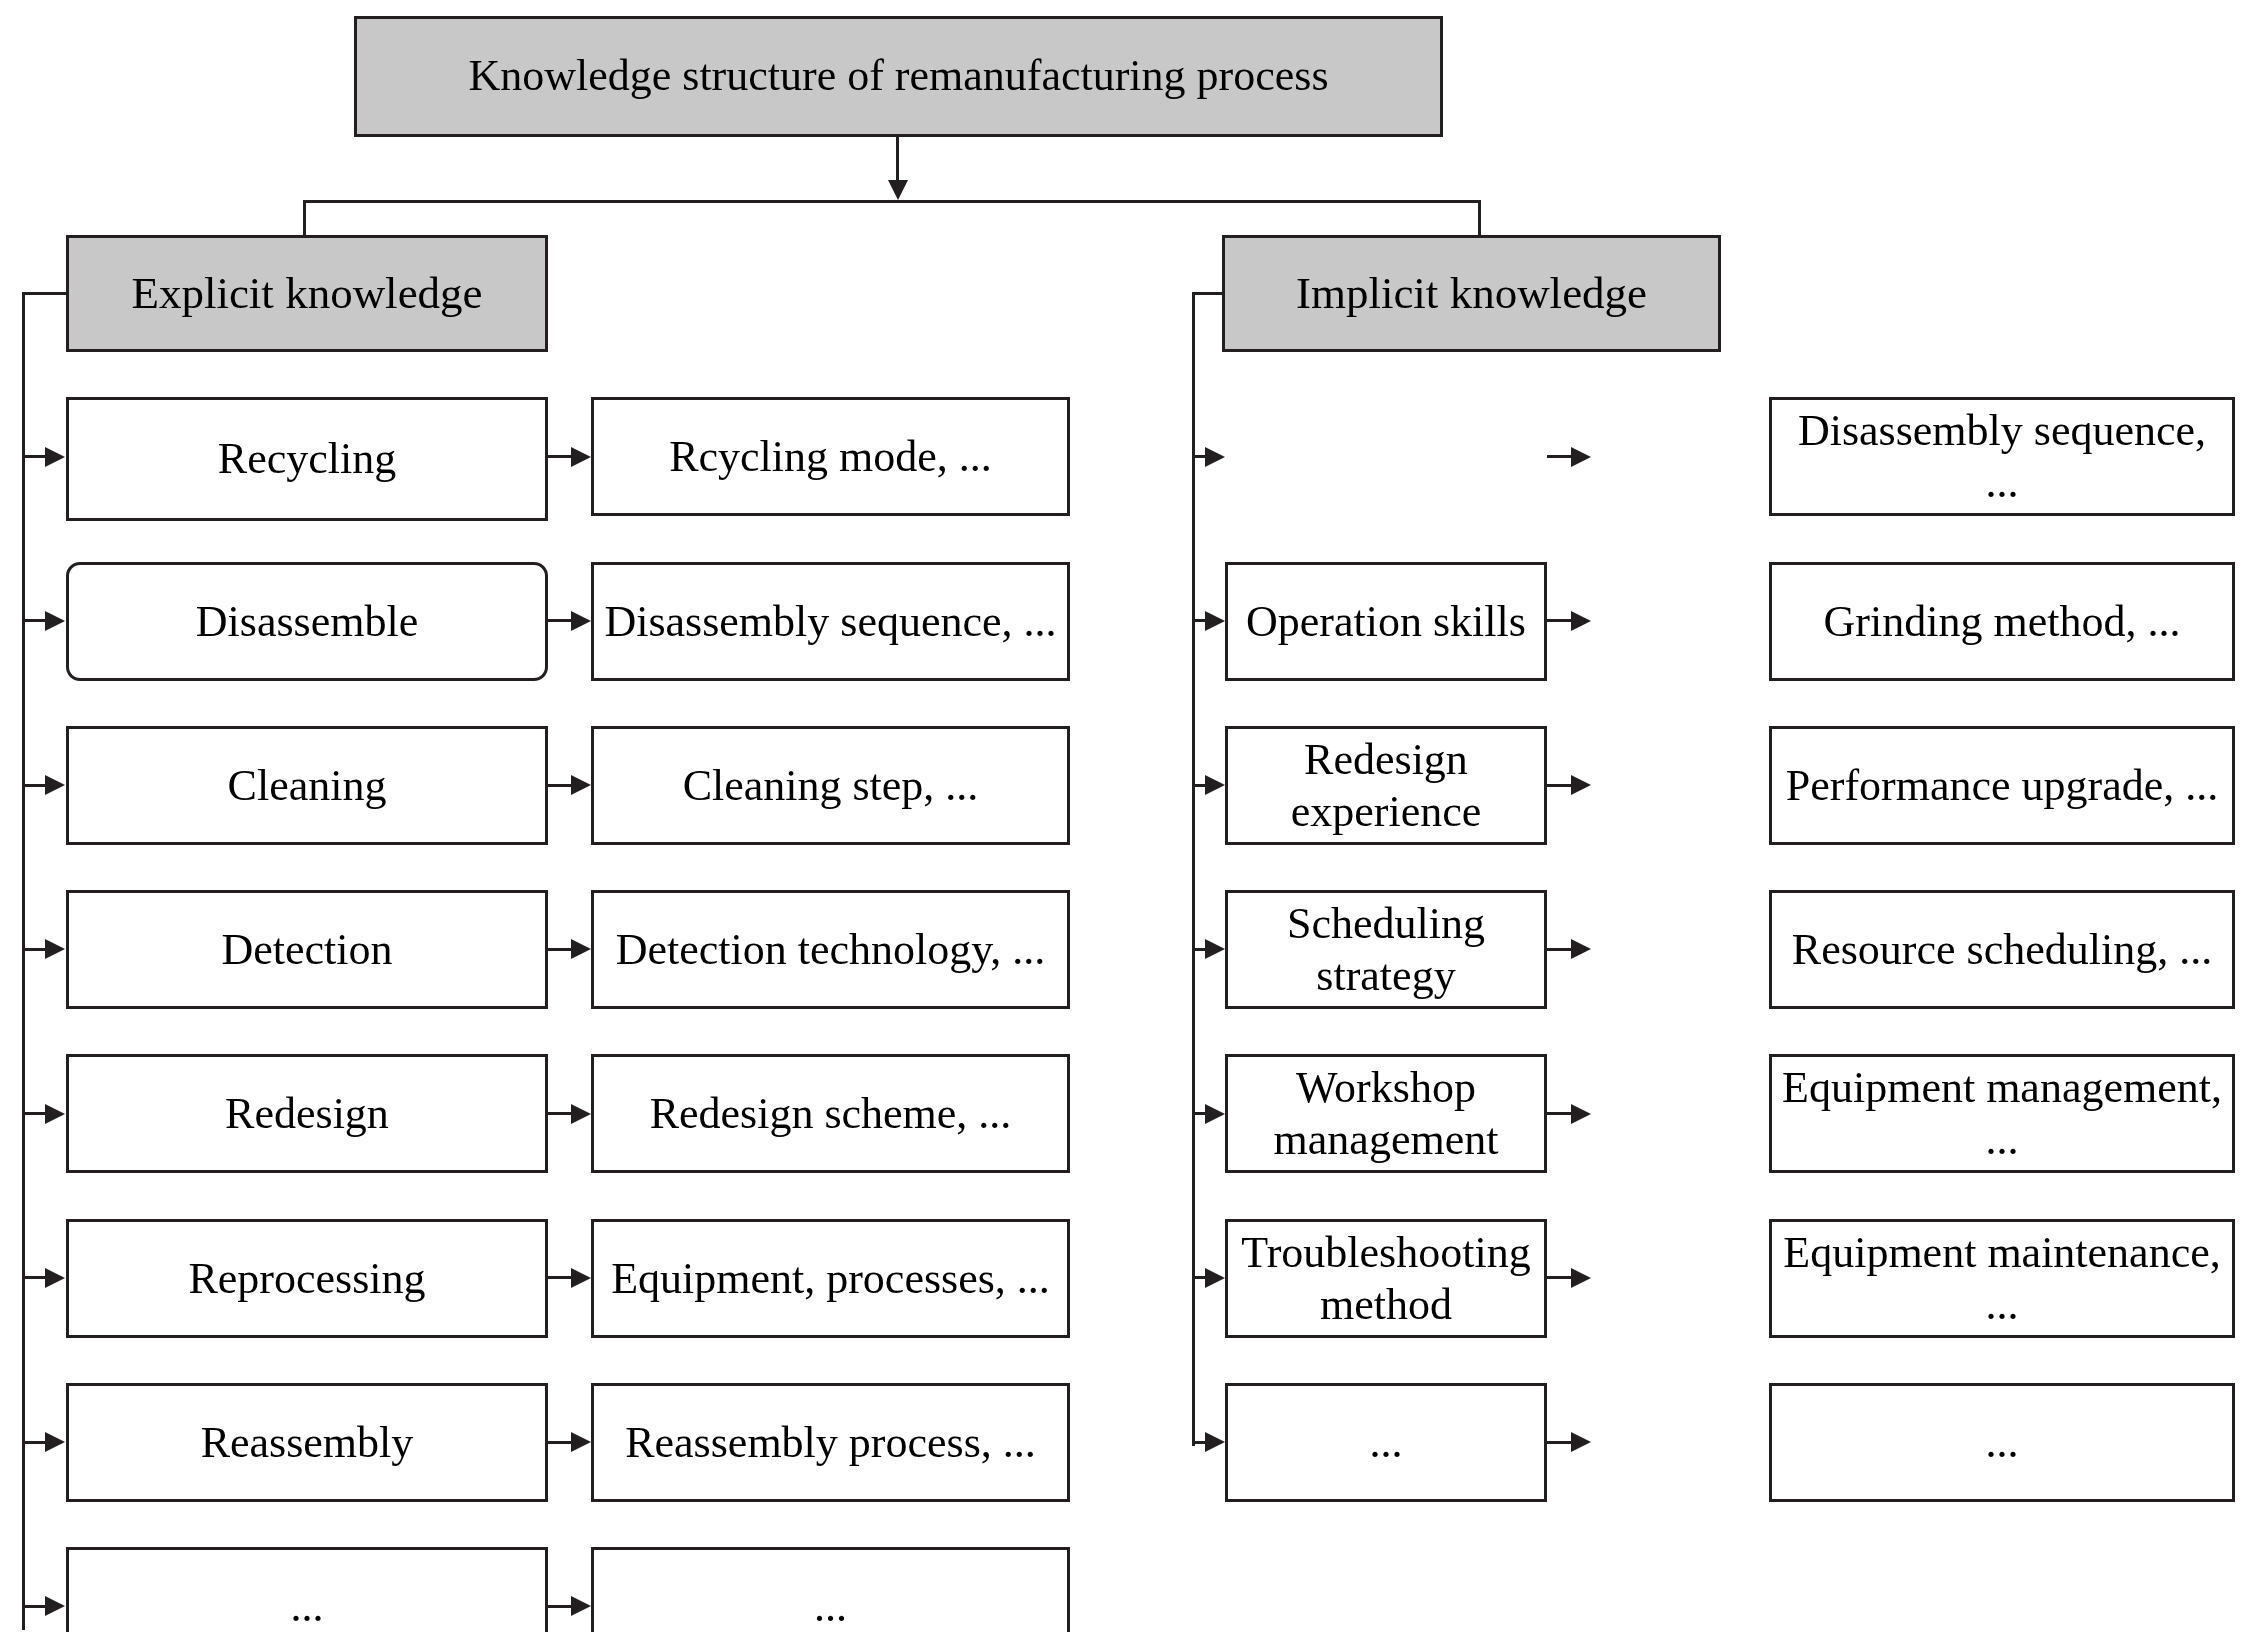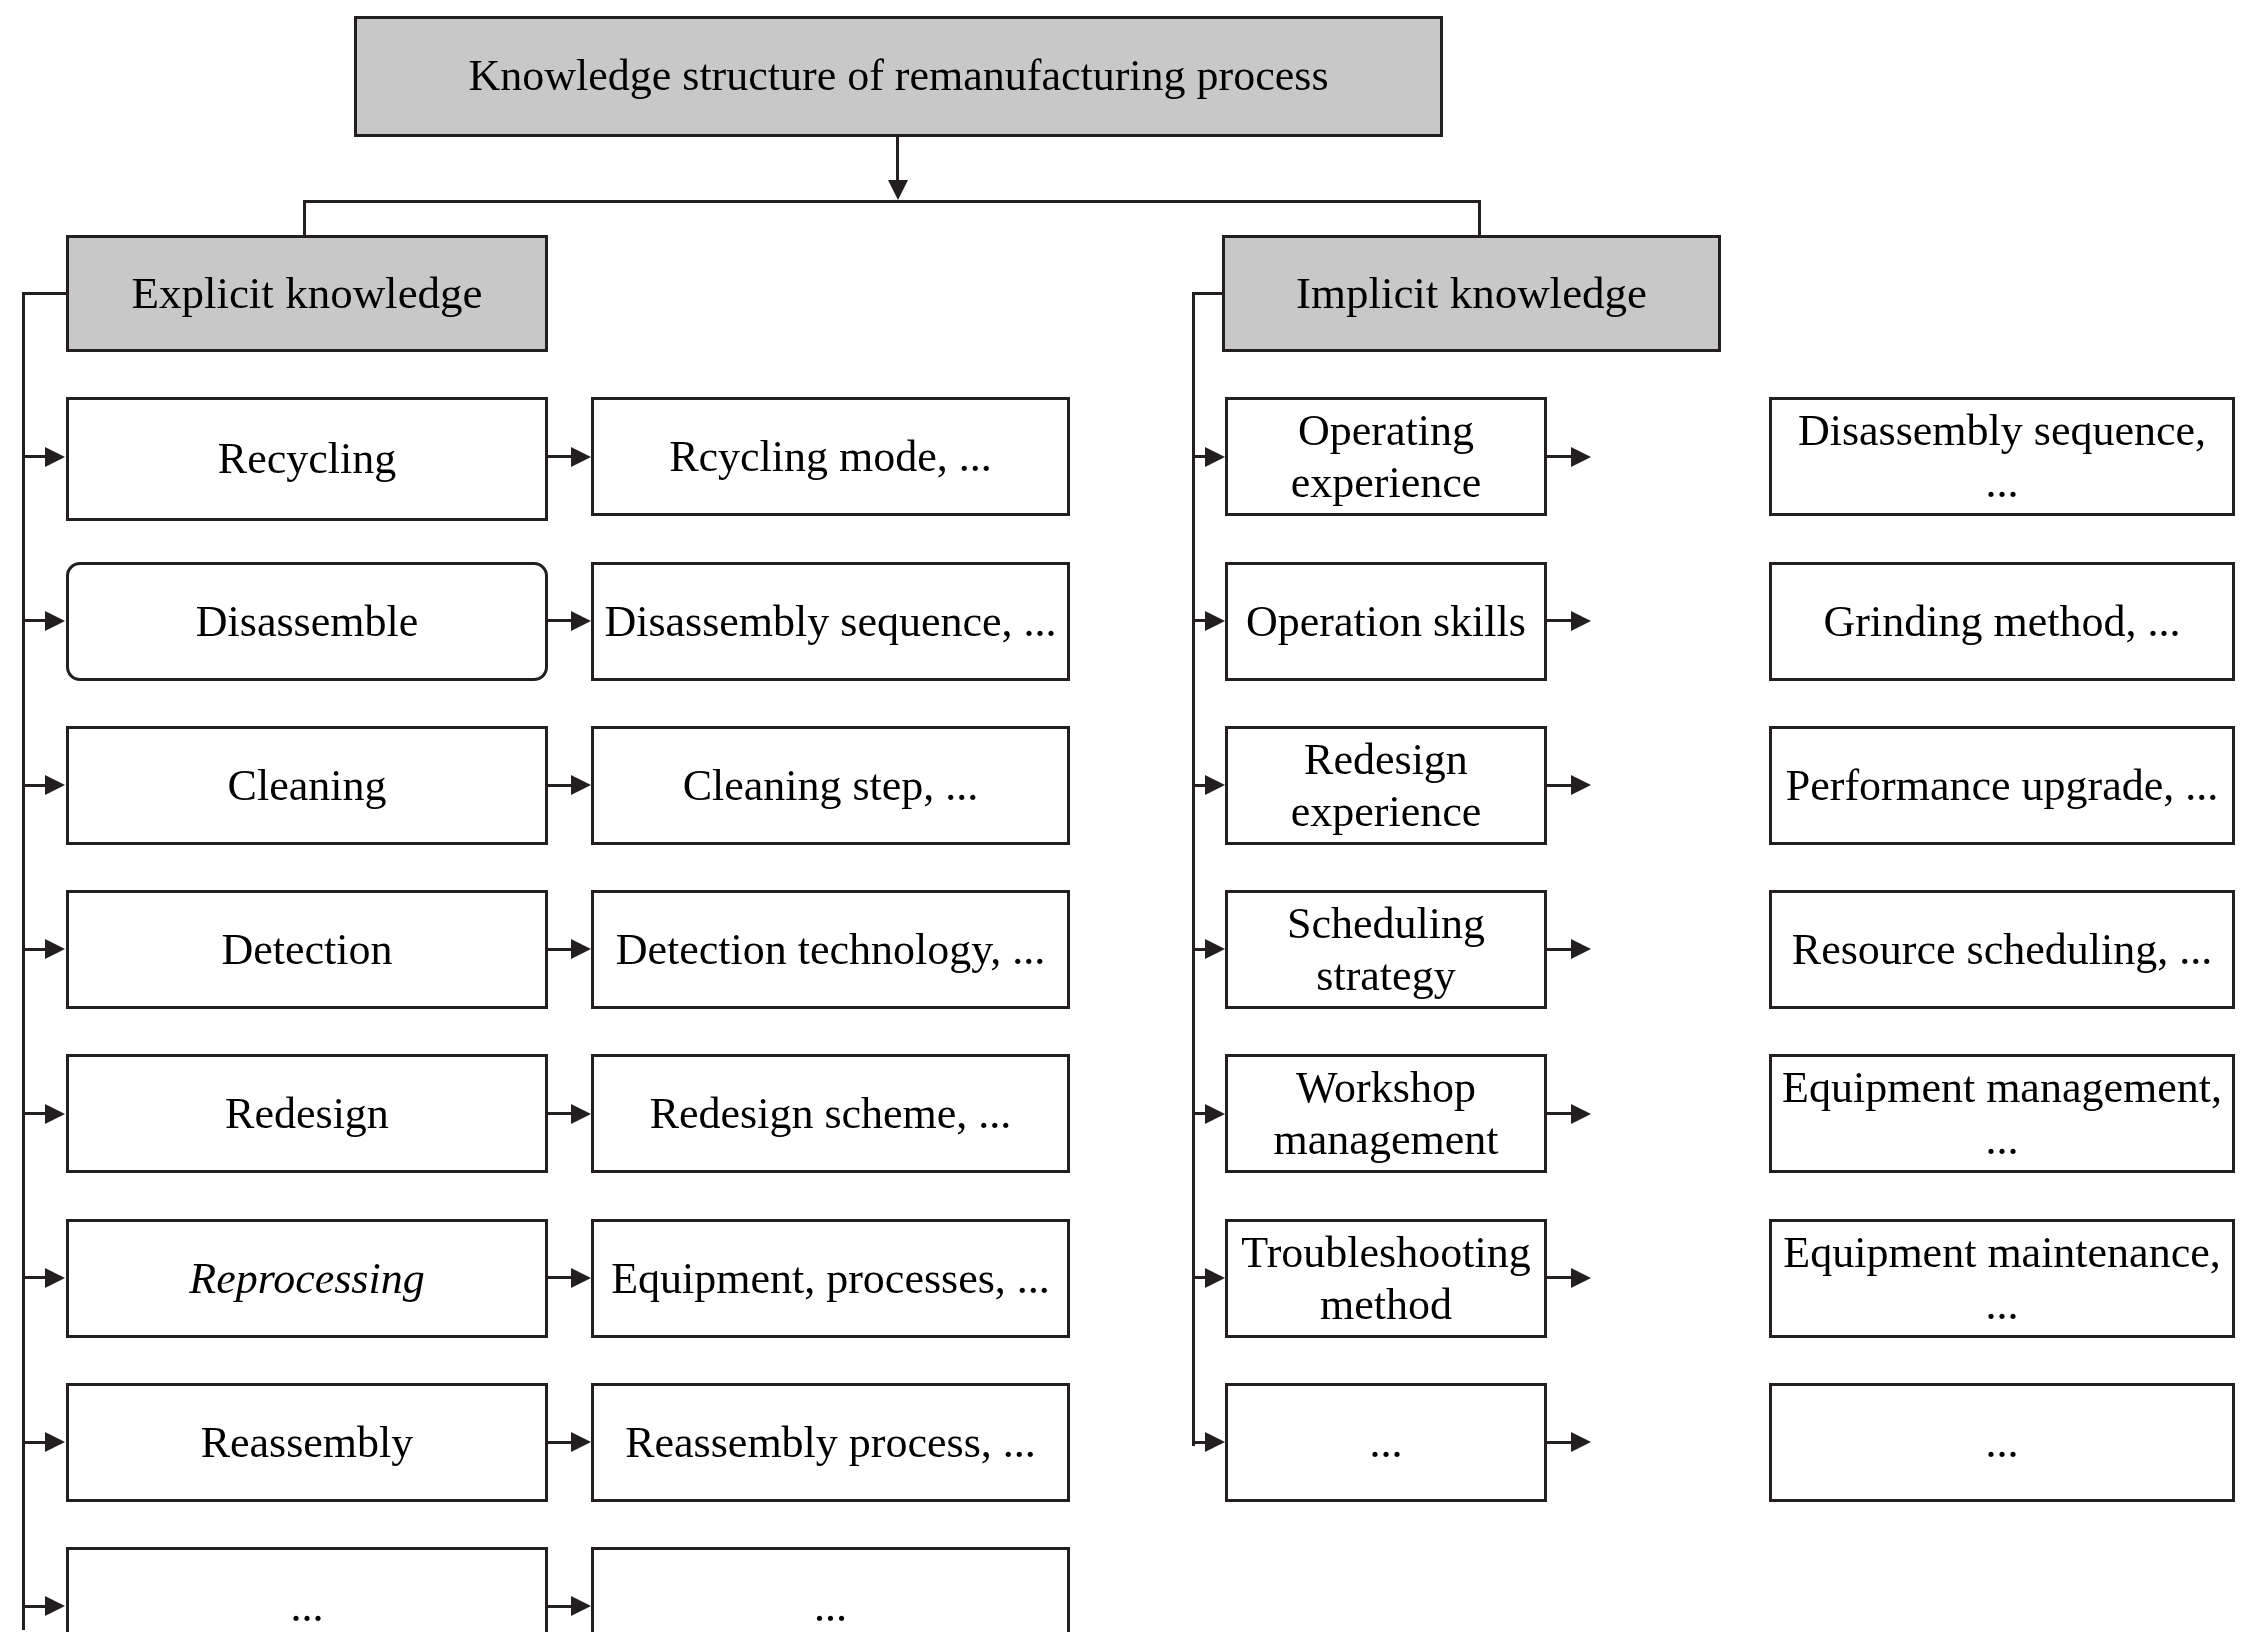--- a/index.html
+++ b/index.html
@@ -135,21 +135,21 @@
     <span>Redesign</span>
   </div>
   <div class="line hline" style="left:548px; top:1112px; width:26.6px; height:3.1px;"></div>
   <div class="arrowhead-right" style="left:571px; top:1104px;"></div>
   <div class="box leaf-box" style="left:591px; top:1054px; width:479px; height:119px;">
     <span>Redesign scheme, ...</span>
   </div>
 
   <div class="line hline" style="left:22px; top:1276px; width:26.6px; height:3.1px;"></div>
   <div class="arrowhead-right" style="left:45px; top:1268px;"></div>
-  <div class="box leaf-box" style="left:66px; top:1219px; width:482px; height:119px;font-style:italic;">
+  <div class="box leaf-box" style="left:66px; top:1219px; width:482px; height:119px;">
     <span>Reprocessing</span>
   </div>
   <div class="line hline" style="left:548px; top:1276px; width:26.6px; height:3.1px;"></div>
   <div class="arrowhead-right" style="left:571px; top:1268px;"></div>
   <div class="box leaf-box" style="left:591px; top:1219px; width:479px; height:119px;">
     <span>Equipment, processes, ...</span>
   </div>
 
   <div class="line hline" style="left:22px; top:1441px; width:26.6px; height:3.1px;"></div>
   <div class="arrowhead-right" style="left:45px; top:1432px;"></div>
@@ -175,23 +175,20 @@
 
   <div class="box shaded cat-box" style="left:1222px; top:235px; width:499px; height:117px;">
     <span>Implicit knowledge</span>
   </div>
 
   <div class="line hline" style="left:1192px; top:292px; width:33px; height:3.1px;"></div>
   <div class="line vline" style="left:1192px; top:292px; width:3.1px; height:1154px;"></div>
 
   <div class="line hline" style="left:1192px; top:455px; width:19px; height:3.1px;"></div>
   <div class="arrowhead-right" style="left:1205px; top:447px;"></div>
-  <div class="box leaf-box" style="left:1225px; top:397px; width:322px; height:119px;">
-    <span>Operating experience</span>
-  </div>
   <div class="line hline" style="left:1547px; top:455px; width:26.6px; height:3.1px;"></div>
   <div class="arrowhead-right" style="left:1571px; top:447px;"></div>
   <div class="box leaf-box" style="left:1769px; top:397px; width:466px; height:119px;">
     <span>Disassembly sequence, ...</span>
   </div>
 
   <div class="line hline" style="left:1192px; top:619px; width:19px; height:3.1px;"></div>
   <div class="arrowhead-right" style="left:1205px; top:611px;"></div>
   <div class="box leaf-box" style="left:1225px; top:562px; width:322px; height:119px;">
     <span>Operation skills</span>

